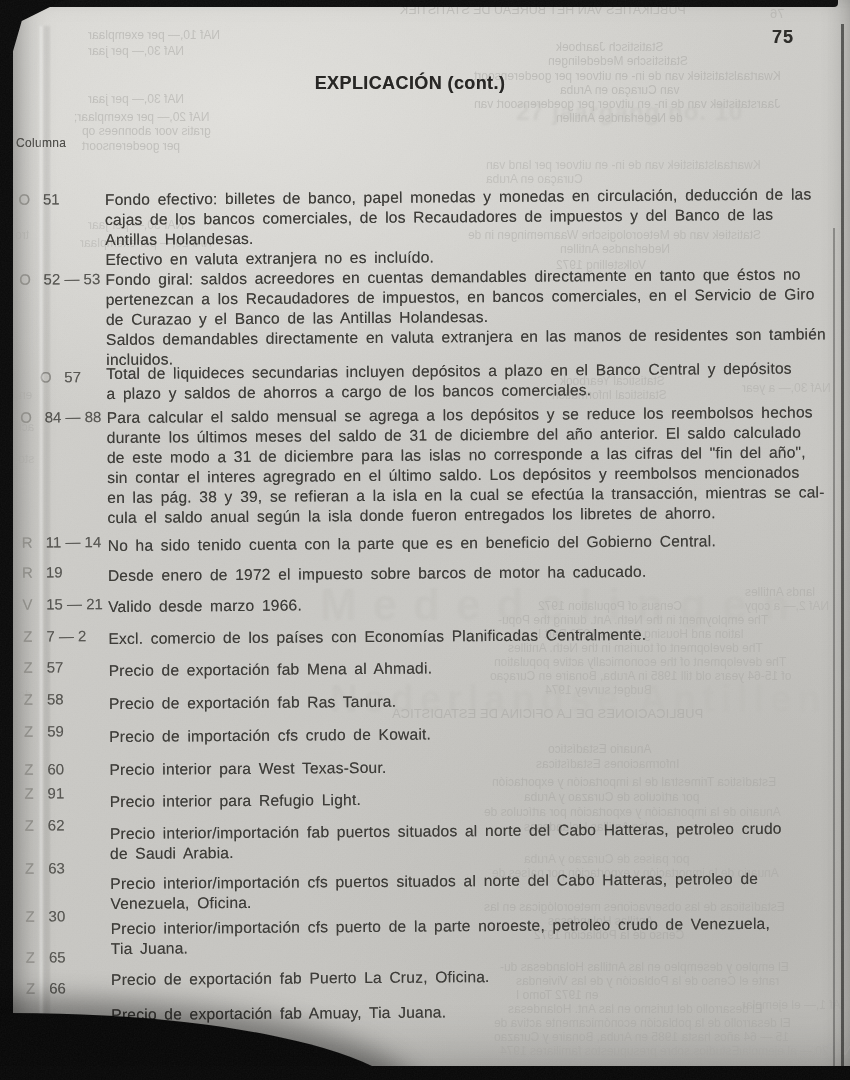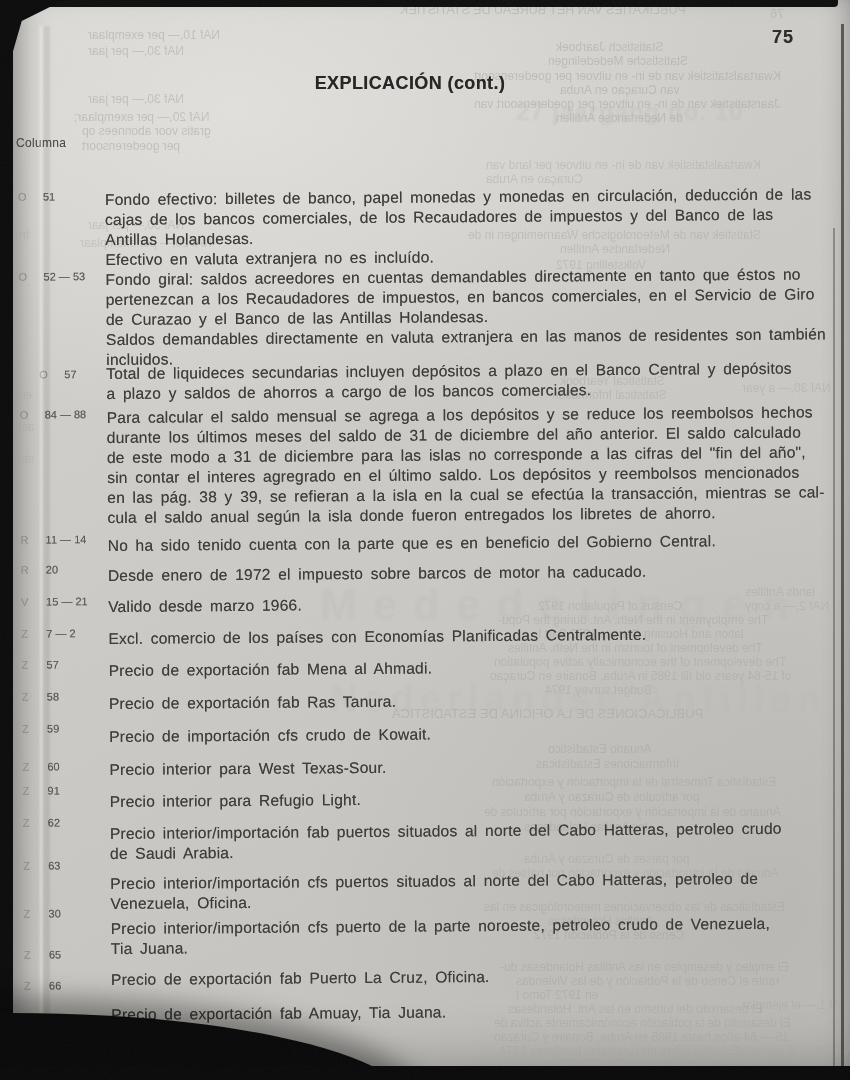--- a/index.html
+++ b/index.html
@@ -34,21 +34,21 @@
   
   .page-number{position:absolute;left:772px;top:27px;font-size:18px;font-weight:700;
     color:#2b2a27;letter-spacing:1px;text-shadow:0 0 .6px rgba(43,42,39,.6);}
   .heading{position:absolute;left:0;right:30px;top:73px;margin:0;text-align:center;
     font-size:18px;font-weight:700;color:#242321;letter-spacing:.4px;
     text-shadow:0 0 .6px rgba(36,35,33,.55);}
   .column-label{position:absolute;left:16px;top:136px;font-size:12px;color:#4c4b47;
     letter-spacing:.3px;text-shadow:0 0 .5px rgba(76,75,71,.5);}
   .entries{position:absolute;inset:0;transform:rotate(-0.45deg);transform-origin:110px 210px;}
   .entry{position:absolute;left:0;right:0;}
-  .entry-code{position:absolute;left:18px;font-size:11px;white-space:nowrap;}
+  .entry-code{position:absolute;left:18px;font-size:15px;white-space:nowrap;text-align:center;}
   .code-letter{color:#8f8e89;display:inline-block;min-width:13px;
     text-shadow:0 0 .5px rgba(143,142,137,.5);}
   .code-num{color:#565551;margin-left:12px;text-shadow:0 0 .5px rgba(86,85,81,.55);}
   .entry-body{position:absolute;left:105px;width:722px;}
   .line{white-space:nowrap;height:20px;line-height:20px;font-size:15.6px;color:#3a3935;
     letter-spacing:.2px;word-spacing:3px;text-shadow:0 0 .6px rgba(58,57,53,.62);}
   
   .ghost-layer{position:absolute;inset:0;}
   .g{position:absolute;white-space:nowrap;color:#a5a4a0;filter:blur(.35px);}
   .g.m{transform:scaleX(-1);}
@@ -168,21 +168,21 @@
           <div class="line">cula el saldo anual según la isla donde fueron entregados los libretes de ahorro.</div>
         </div>
       </div>
       <div class="entry" style="top: 536px;">
         <div class="entry-code" style="top: -3px;"><span class="code-letter">R</span><span class="code-num">11 — 14</span></div>
         <div class="entry-body">
           <div class="line">No ha sido tenido cuenta con la parte que es en beneficio del Gobierno Central.</div>
         </div>
       </div>
       <div class="entry" style="top: 566px;">
-        <div class="entry-code" style="top: -3px;"><span class="code-letter">R</span><span class="code-num">20</span></div>
+        <div class="entry-code" style="top: -3px;"><span class="code-letter">R</span><span class="code-num">19</span></div>
         <div class="entry-body">
           <div class="line">Desde enero de 1972 el impuesto sobre barcos de motor ha caducado.</div>
         </div>
       </div>
       <div class="entry" style="top: 597px;">
         <div class="entry-code" style="top: -2px;"><span class="code-letter">V</span><span class="code-num">15 — 21</span></div>
         <div class="entry-body">
           <div class="line">Valido desde marzo 1966.</div>
         </div>
       </div>

